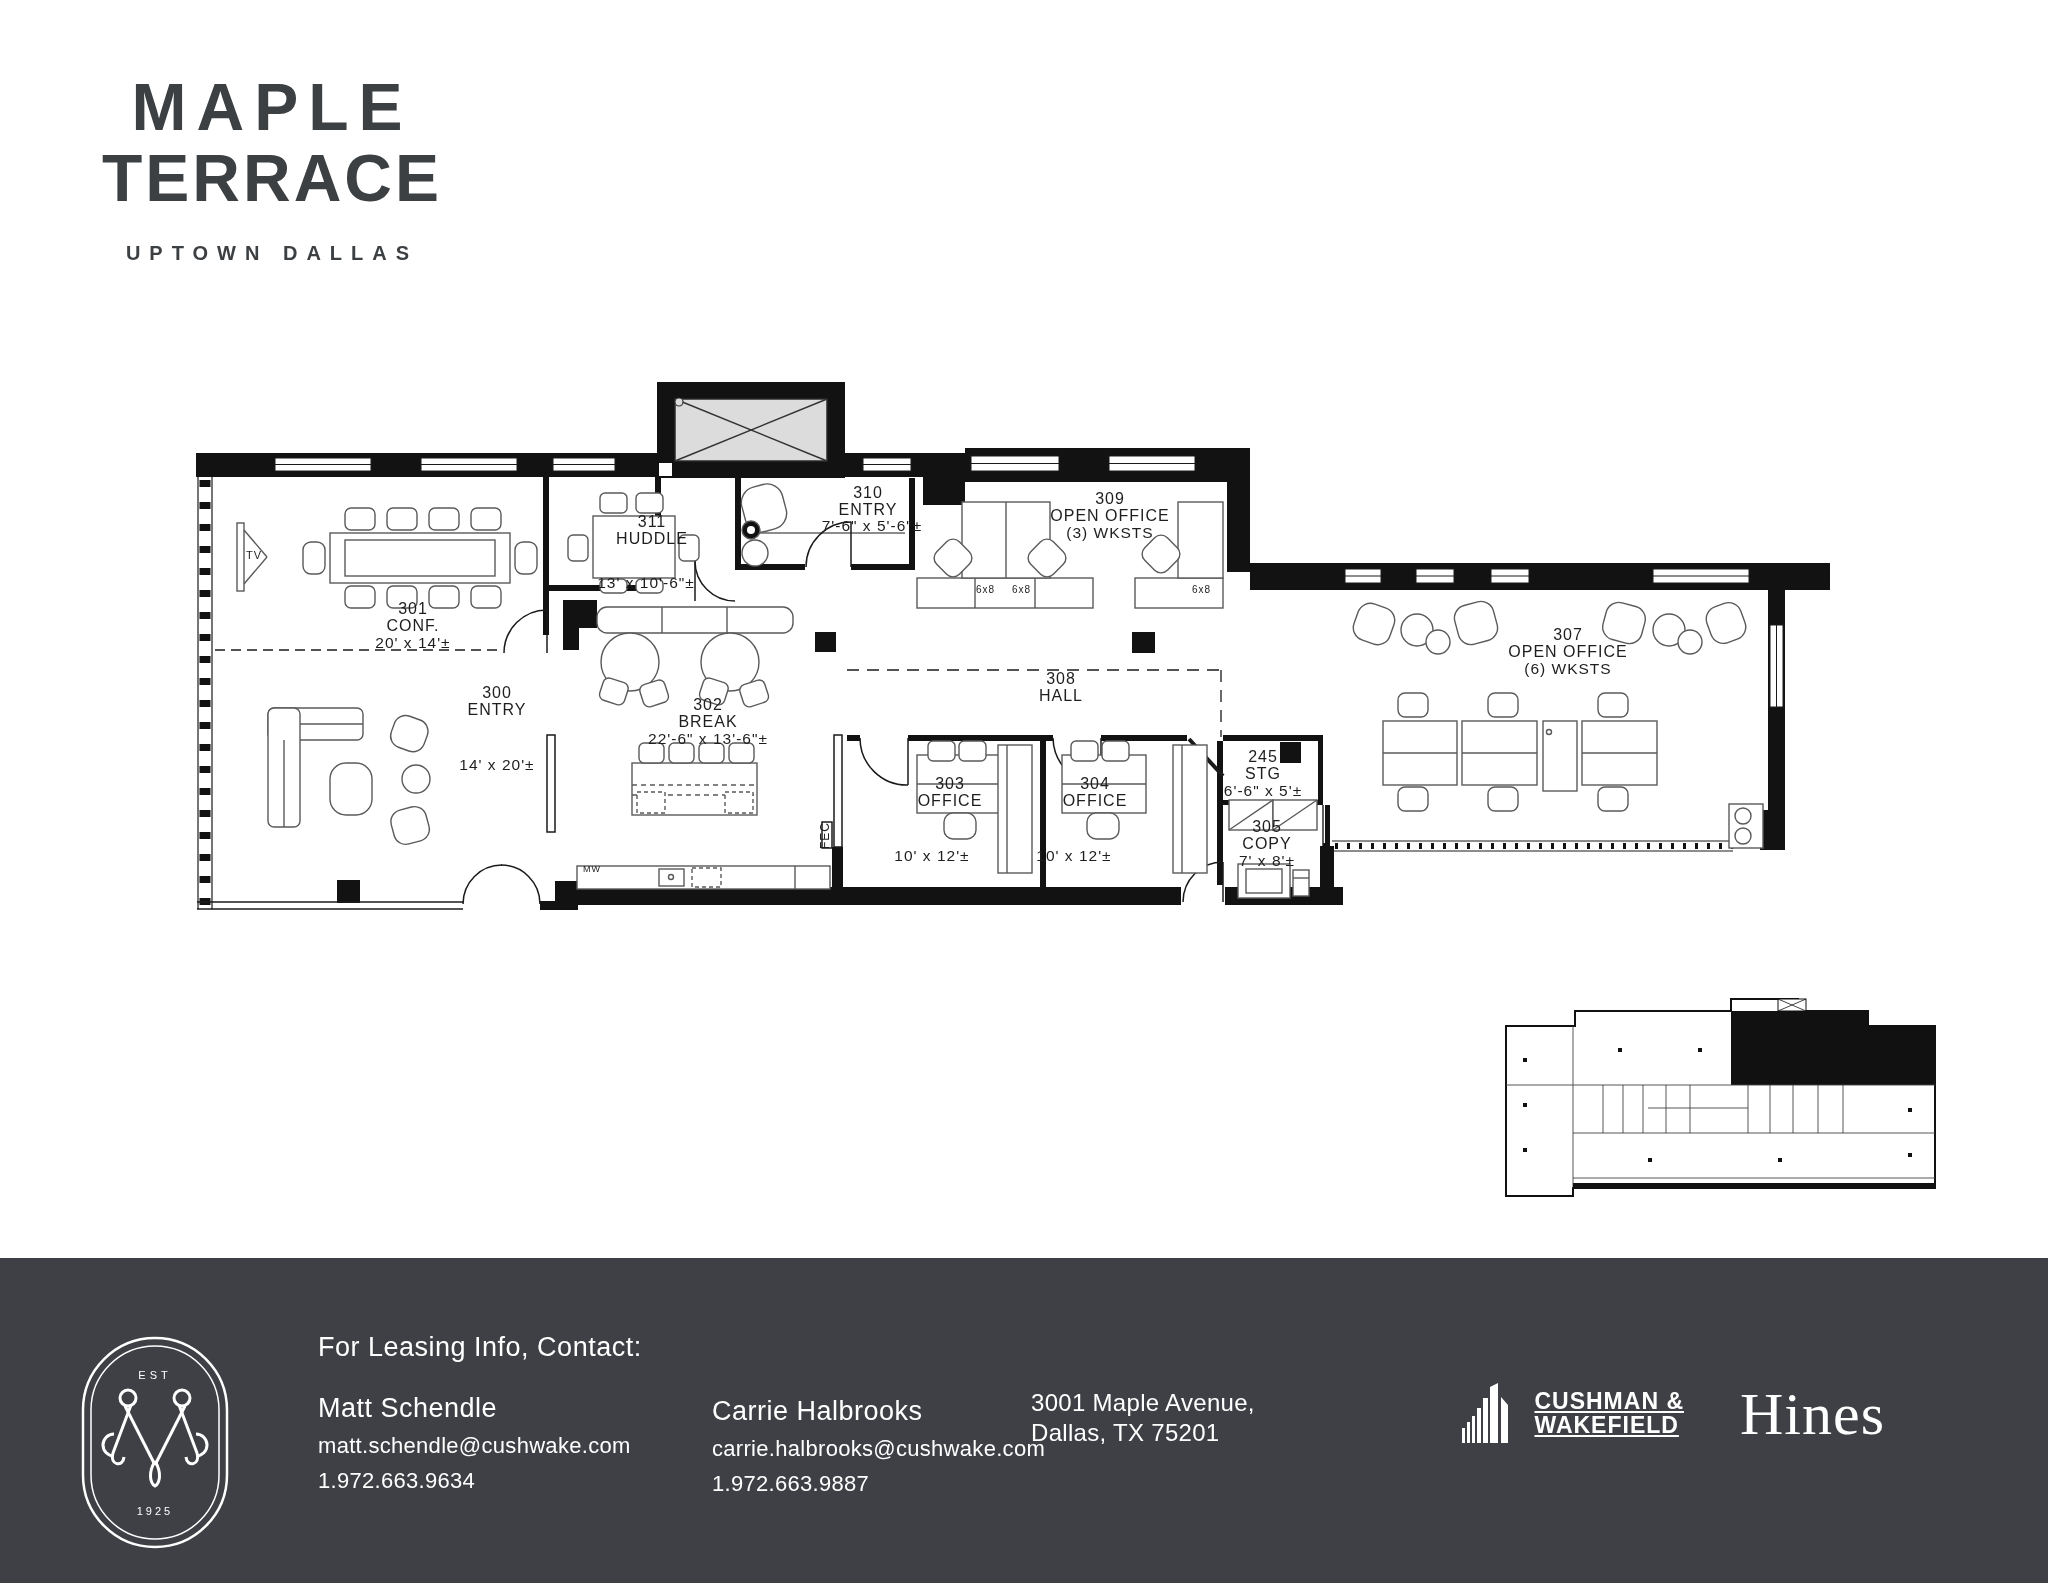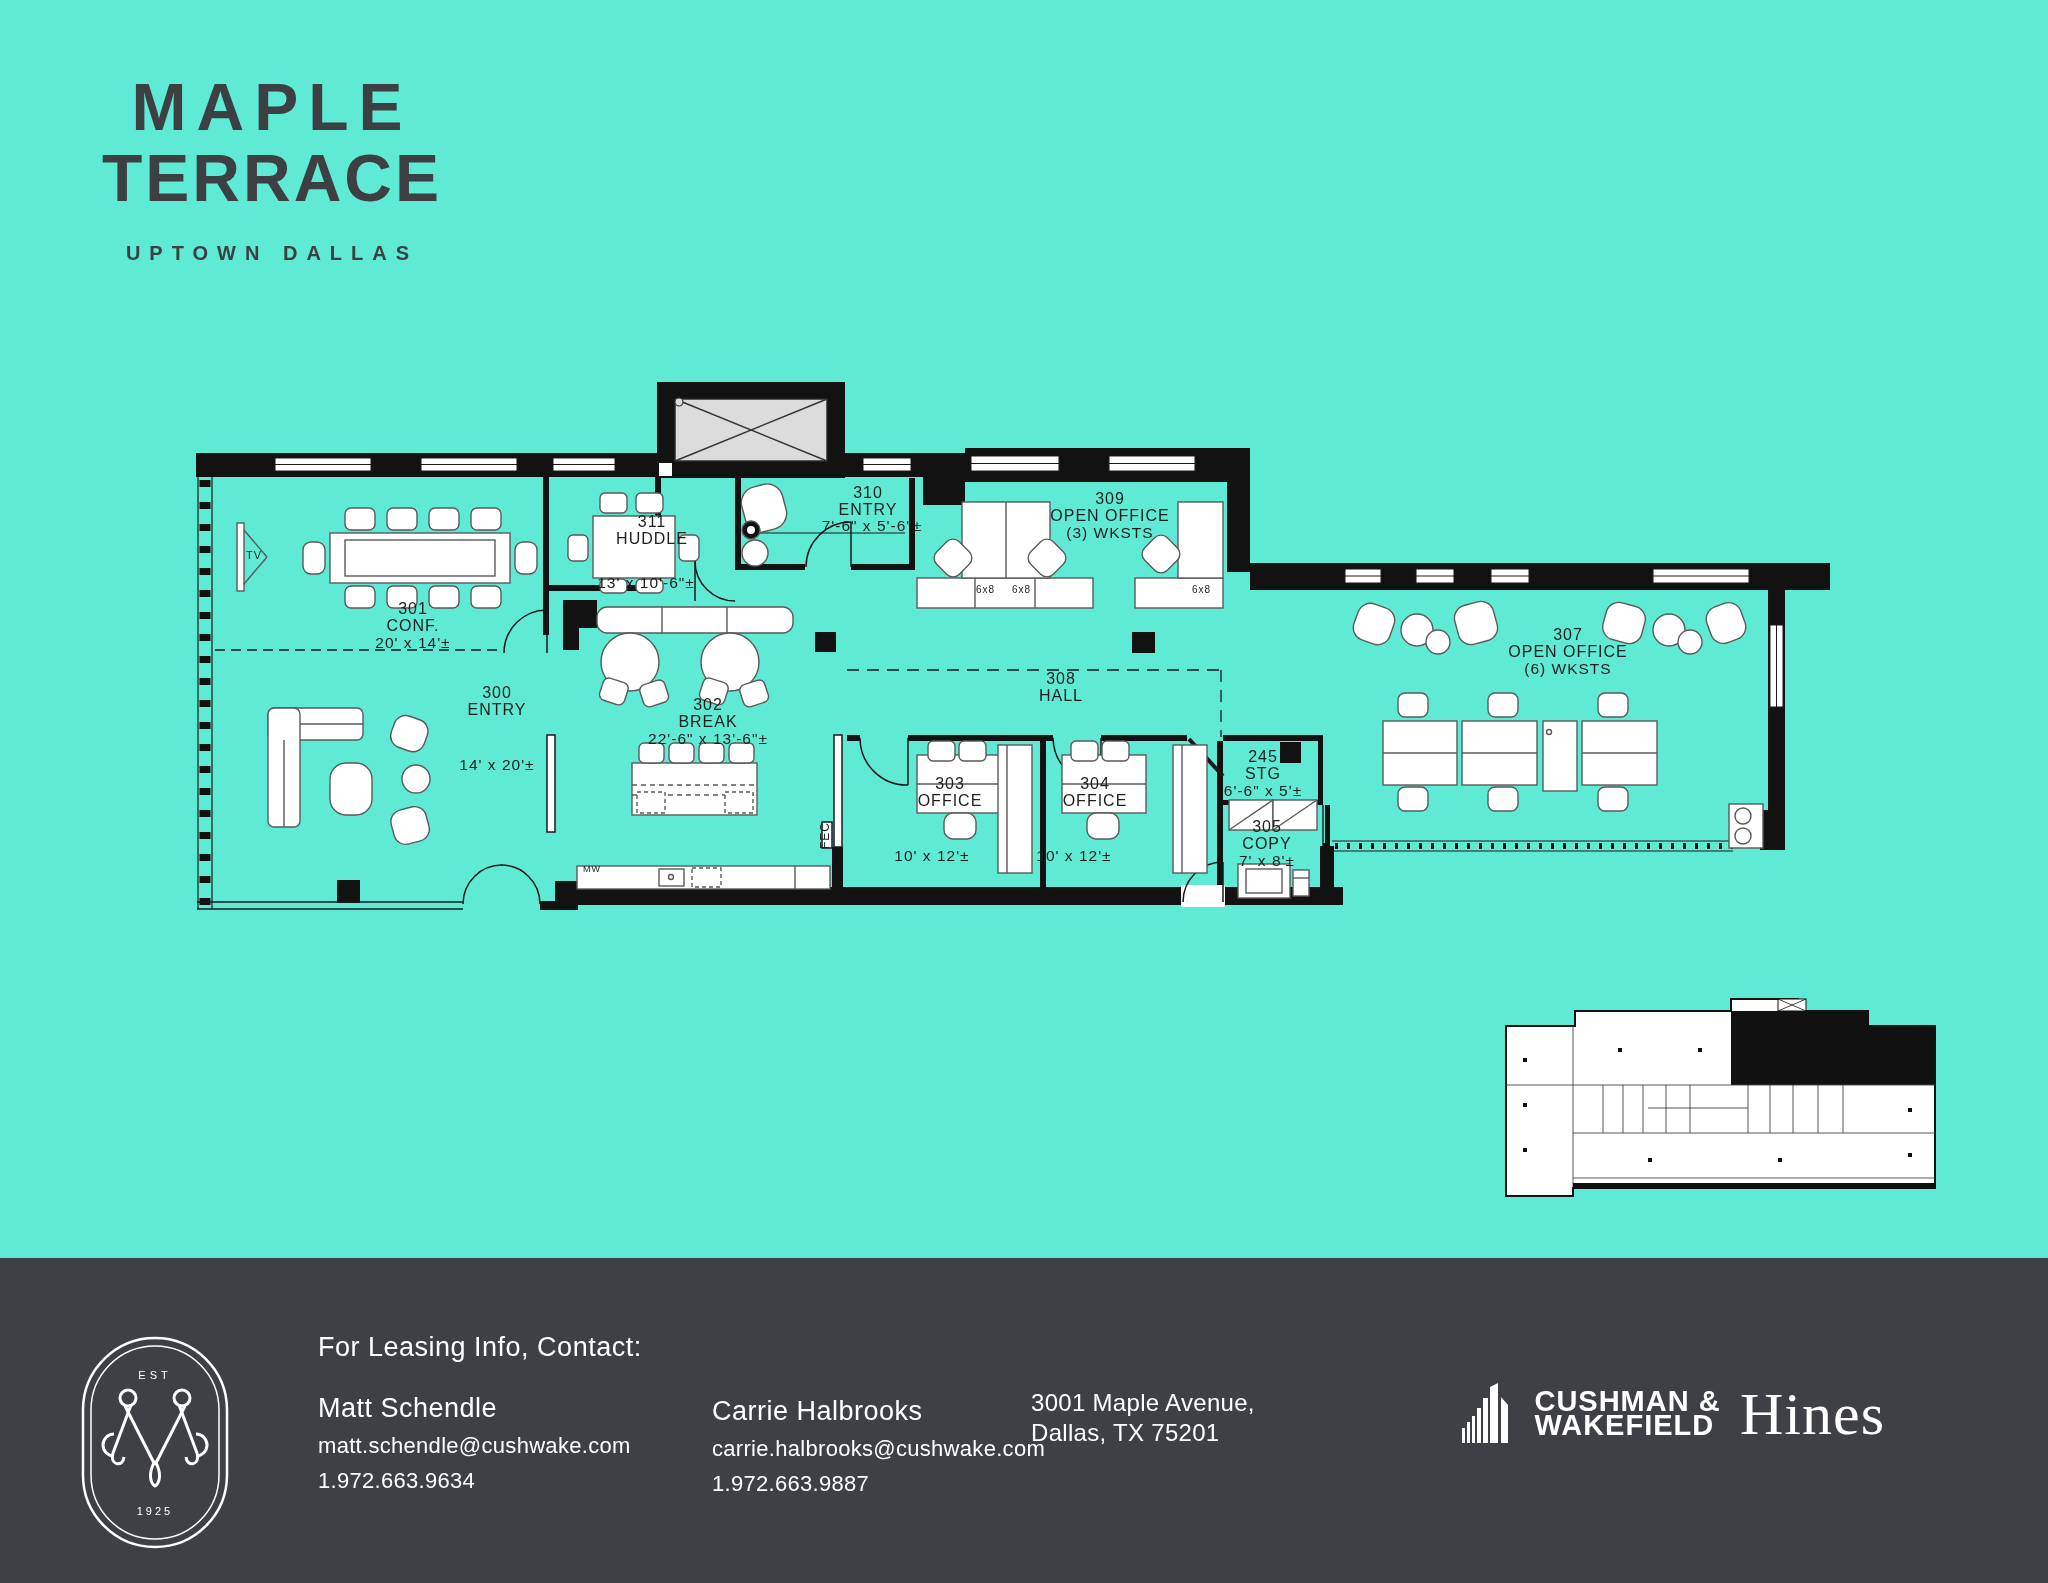--- a/index.html
+++ b/index.html
@@ -1,16 +1,16 @@
 <!DOCTYPE html>
 <html><head>
 <meta charset="utf-8">
 <style>
   html,body{margin:0;padding:0;background:#888;}
-  .page{position:relative;width:2048px;height:1583px;background:#5eead4;overflow:hidden;
+  .page{position:relative;width:2048px;height:1583px;background:#ffffff;overflow:hidden;
         font-family:"Liberation Sans",sans-serif;}
   .abs{position:absolute;}
   
   .logo{left:92px;top:72px;width:360px;text-align:center;color:#3d4043;}
   .logo-l1{font-size:66px;font-weight:600;letter-spacing:10px;line-height:70px;}
   .logo-l2{font-size:66px;font-weight:600;letter-spacing:3px;line-height:72px;}
   .logo-sub{font-size:20px;font-weight:600;letter-spacing:9px;margin-top:28px;}
   .hdr-right{right:56px;top:58px;text-align:right;}
   .suite{font-size:62px;font-weight:300;letter-spacing:3px;color:#5e7473;line-height:66px;}
   .rsf{font-size:102px;font-weight:300;letter-spacing:8px;color:#2c302f;line-height:104px;margin-top:2px;}
@@ -20,21 +20,21 @@
   .rdim{transform:translateX(-50%);text-align:center;font-size:15.5px;letter-spacing:1px;
         color:#1e1e1e;white-space:nowrap;}
   .anno{font-size:11px;color:#1e1e1e;letter-spacing:1px;white-space:nowrap;}
   .anno-v{writing-mode:vertical-rl;transform:rotate(180deg);}
   
   .footer{left:0;top:1258px;width:2048px;height:325px;background:#3f4046;color:#fff;}
   .f-head{left:318px;top:74px;font-size:27px;letter-spacing:0.5px;}
   .f-name{font-size:27px;font-weight:500;letter-spacing:0.5px;}
   .f-line{font-size:22px;font-weight:300;margin-top:9px;letter-spacing:0.3px;}
   .f-addr{font-size:24px;font-weight:300;line-height:30px;letter-spacing:0.3px;}
-  .cw-text{font-size:29px;font-weight:700;letter-spacing:1px;line-height:24px;}
+  .cw-text{font-size:23px;font-weight:700;letter-spacing:1px;line-height:24px;text-decoration:underline;}
   .hines{font-family:"Liberation Serif",serif;font-size:60px;font-weight:400;letter-spacing:1px;}
   svg{display:block;}
 </style>
 </head>
 <body>
 
 <div class="page">
 
   <div class="abs logo">
     <div class="logo-l1">MAPLE</div>

